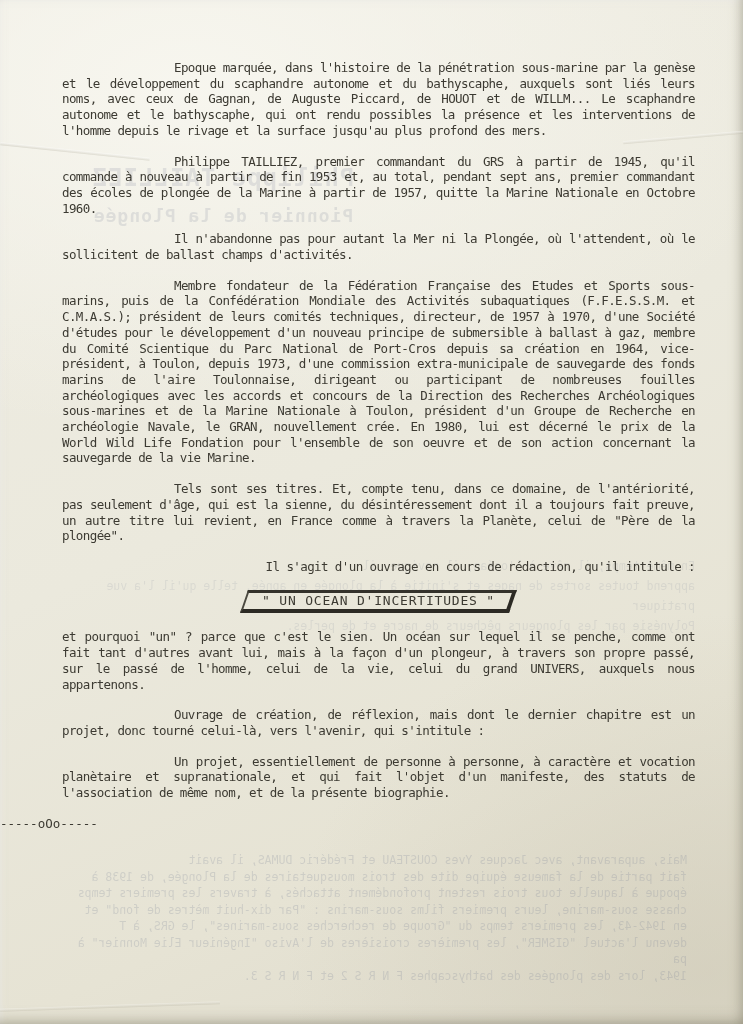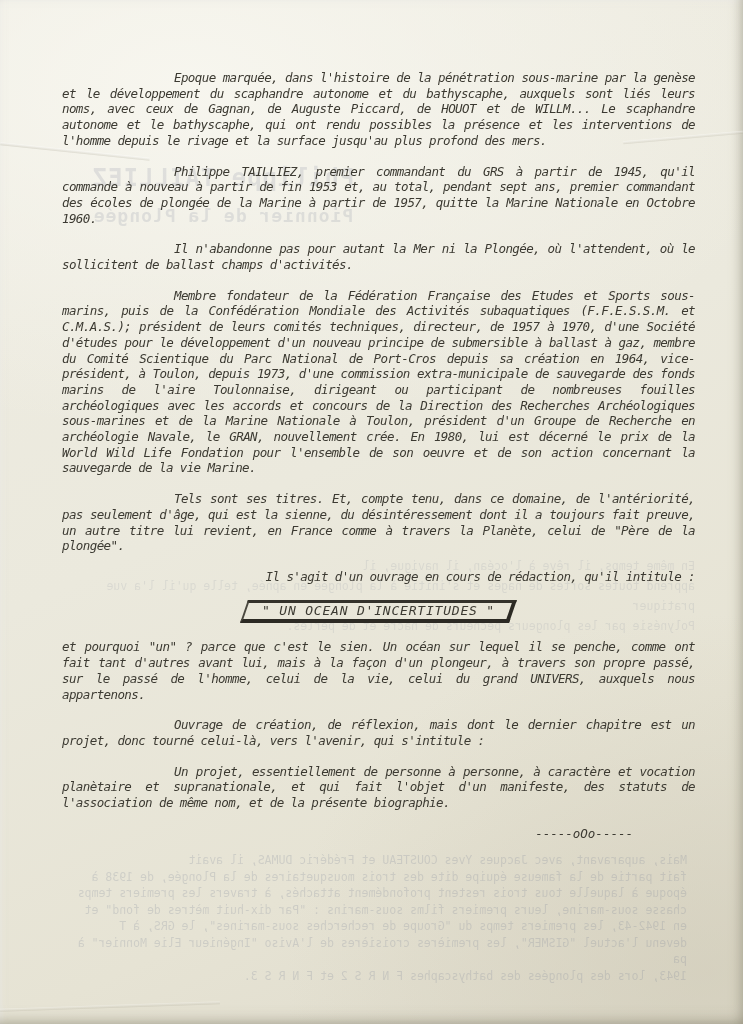--- a/index.html
+++ b/index.html
@@ -55,25 +55,24 @@
     opacity:.7;
   }
   .crease-bottom{
     bottom:16px;left:0;width:220px;height:3px;
     transform:rotate(-2deg);
     background:linear-gradient(to bottom, rgba(255,255,255,.5), rgba(140,135,115,.3));
     opacity:.6;
   }
   
   .content{
-    position:absolute;top:70px;left:62px;width:633px;
+    position:absolute;top:60px;left:62px;width:633px;
     color:#3c3a32;
     font-size:12.5px;line-height:15.7px;letter-spacing:-0.6px;
     text-align:justify;
-    font-style:italic;
   }
   p.para{margin:0 0 15px 0;}
   p.indent{text-indent:112px;}
   p.no-justify{text-align:right;}
   .box-title{
     position:relative;width:max-content;
     margin:4px auto 17px auto;
     padding:3px 18px 4px 18px;
     letter-spacing:.8px;font-size:13px;
     text-align:center;
@@ -81,21 +80,21 @@
   .box-frame{
     position:absolute;inset:0;
     transform:skewX(-19deg);
     border-top:3px solid #34322b;
     border-bottom:4px solid #2c2a24;
     border-left:2px solid #4a483f;
     border-right:4px solid #2c2a24;
   }
   .box-text{position:relative;}
   p.divider{
-    margin:8px 0 4px 0;text-align:right;text-indent:0;
+    margin:8px 0 4px 0;text-align:left;text-indent:0;
     transform:translateX(-62px);
     letter-spacing:0;
   }
 </style>
 </head>
 <body>
 
 <div class="page">
 
   <div class="ghost ghost-heading">

